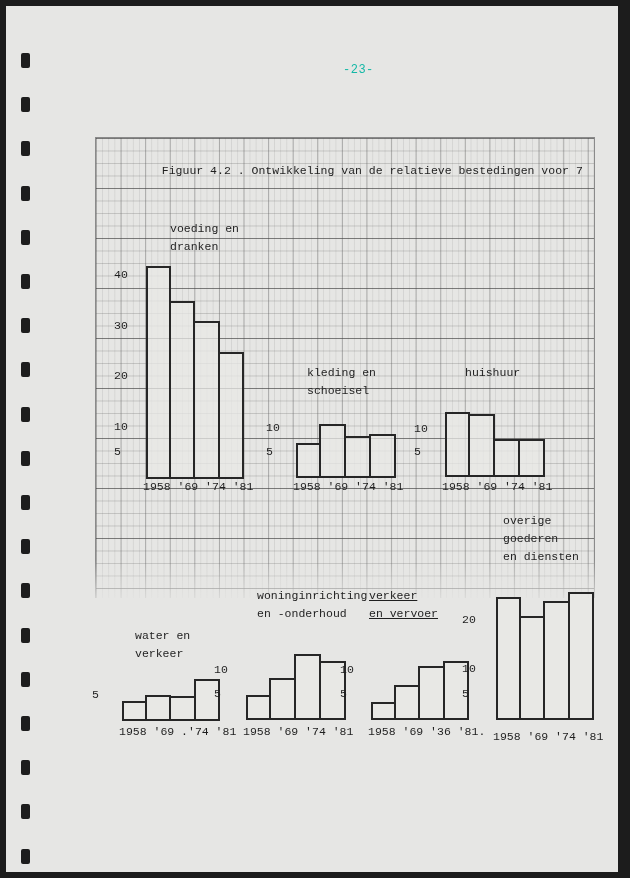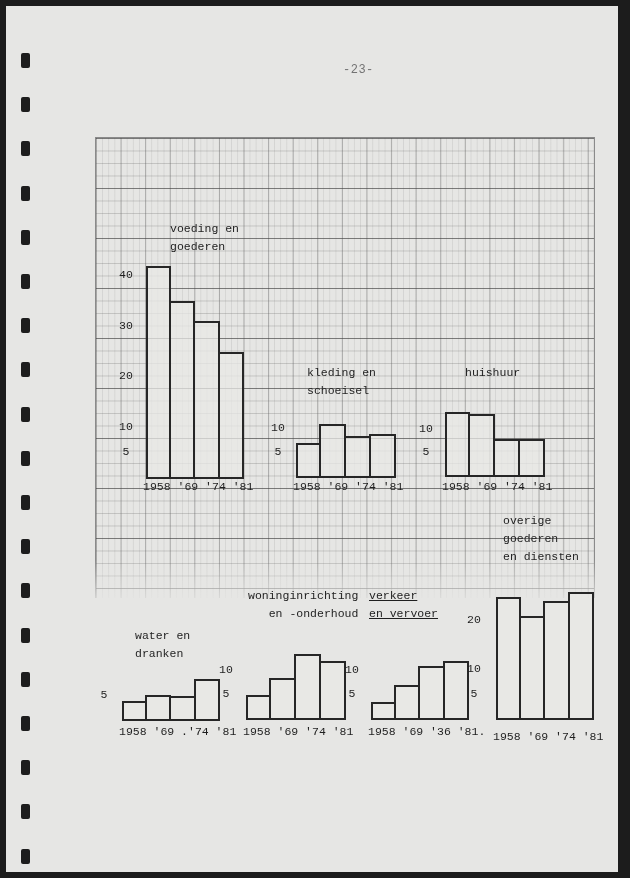--- a/index.html
+++ b/index.html
@@ -1,35 +1,35 @@
 <!DOCTYPE html>
 <html><head>
 <meta charset="utf-8">
 <style>
   html, body { margin:0; padding:0; }
   body { width:630px; height:878px; background:#1c1c1c; position:relative; overflow:hidden;
          font-family:"Liberation Mono","DejaVu Sans Mono",monospace; }
   .page { position:absolute; left:6px; top:6px; width:612px; height:866px; background:#e6e6e4; }
   .hole { position:absolute; left:21px; width:9px; height:15px; background:#1d1d1d; border-radius:2px; }
-  .pagenum { position:absolute; left:343px; top:63px; font-size:12px; color:#737373; letter-spacing:0.5px; }
+  .pagenum { position:absolute; left:343px; top:63px; font-size:12px; color:#14b8a6; letter-spacing:0.5px; }
   .grid { position:absolute; left:95px; top:137px; width:498px; height:460px;
     border-left:1px solid #8a8a8a; border-right:1px solid #8a8a8a; border-top:1px solid #8a8a8a;
     background-image:
       linear-gradient(to bottom, rgba(60,60,60,0.55) 1px, transparent 1px),
       linear-gradient(to bottom, rgba(90,90,90,0.25) 1px, transparent 1px),
       linear-gradient(to right, rgba(80,80,80,0.35) 1px, transparent 1px),
       linear-gradient(to right, rgba(110,110,110,0.15) 1px, transparent 1px);
     background-size: 100% 50px, 100% 12.5px, 24.6px 100%, 6.15px 100%;
   }
   .grid-fade { position:absolute; left:95px; top:560px; width:500px; height:140px;
     background: linear-gradient(to bottom, rgba(230,230,228,0) 0%, rgba(230,230,228,0.85) 30%, rgba(230,230,228,0.95) 100%); }
   .title { position:absolute; left:148px; top:144px; font-size:11.5px; color:#1f1f1f; line-height:18px; white-space:pre; }
   .title .l2 { padding-left:70px; display:block; }
   .label { position:absolute; font-size:11.5px; color:#1f1f1f; line-height:18px; white-space:pre; }
-  .tick { position:absolute; font-size:11.5px; color:#1f1f1f; text-align:center; width:24px; }
+  .tick { position:absolute; font-size:11.5px; color:#1f1f1f; text-align:left; width:24px; }
   .xlab { position:absolute; font-size:11.5px; color:#1f1f1f; white-space:pre; }
   .bar { position:absolute; border:2px solid #262626; box-sizing:border-box; background:rgba(232,232,230,0.75); }
 </style>
 </head>
 <body>
 
 <div class="page"></div>
 <div id="holes">
     <div class="hole" style="top: 53px;"></div>
     <div class="hole" style="top: 97.2px;"></div>
@@ -51,26 +51,27 @@
     <div class="hole" style="top: 804.4px;"></div>
     <div class="hole" style="top: 848.6px;"></div>
   </div>
 
 <div class="pagenum">-23-</div>
 
 <div class="grid"></div>
 <div class="grid-fade"></div>
 
 <div class="title">
+  <span>Figuur 4.2 . Ontwikkeling van de relatieve bestedingen voor 7</span>
 </div>
 
 <div id="panels">
     <div>
       <div class="label" style="left: 170px; top: 220px;">voeding en
-goederen</div>
+dranken</div>
       <div class="tick" style="left: 114px; top: 268px;">40</div>
       <div class="tick" style="left: 114px; top: 318.5px;">30</div>
       <div class="tick" style="left: 114px; top: 369px;">20</div>
       <div class="tick" style="left: 114px; top: 419.5px;">10</div>
       <div class="tick" style="left: 114px; top: 444.75px;">5</div>
       <div class="bar" title="voeding en dranken 1958: 42" style="left: 146px; width: 24.5px; top: 265.9px; height: 213.1px;"></div>
       <div class="bar" title="voeding en dranken '69: 35" style="left: 168.5px; width: 26.5px; top: 301.25px; height: 177.75px;"></div>
       <div class="bar" title="voeding en dranken '74: 31" style="left: 193px; width: 26.5px; top: 321.45px; height: 157.55px;"></div>
       <div class="bar" title="voeding en dranken '81: 25" style="left: 217.5px; width: 26.5px; top: 351.75px; height: 127.25px;"></div>
       <div class="xlab" style="left: 143px; top: 480px;">1958 '69 '74 '81</div>
@@ -91,30 +92,30 @@
       <div class="tick" style="left: 414px; top: 422px;">10</div>
       <div class="tick" style="left: 414px; top: 445px;">5</div>
       <div class="bar" title="huishuur 1958: 14" style="left: 445px; width: 25px; top: 411.6px; height: 65.4px;"></div>
       <div class="bar" title="huishuur '69: 13.5" style="left: 468px; width: 27px; top: 413.9px; height: 63.1px;"></div>
       <div class="bar" title="huishuur '74: 8" style="left: 493px; width: 27px; top: 439.2px; height: 37.8px;"></div>
       <div class="bar" title="huishuur '81: 8" style="left: 518px; width: 27px; top: 439.2px; height: 37.8px;"></div>
       <div class="xlab" style="left: 442px; top: 480px;">1958 '69 '74 '81</div>
     </div>
     <div>
       <div class="label" style="left: 135px; top: 627px;">water en
-dranken</div>
+verkeer</div>
       <div class="tick" style="left: 92px; top: 688px;">5</div>
       <div class="bar" title="water en energie 1958: 4" style="left: 122px; width: 24.5px; top: 700.8px; height: 20.2px;"></div>
       <div class="bar" title="water en energie '69: 5.3" style="left: 144.5px; width: 26.5px; top: 694.56px; height: 26.44px;"></div>
       <div class="bar" title="water en energie '74: 5" style="left: 169px; width: 26.5px; top: 696px; height: 25px;"></div>
       <div class="bar" title="water en energie '81: 8.5" style="left: 193.5px; width: 26.5px; top: 679.2px; height: 41.8px;"></div>
       <div class="xlab" style="left: 119px; top: 725px; font-family: Liberation Mono, monospace;">1958 '69 .'74 '81</div>
     </div>
     <div>
-      <div class="label" style="left: 248px; top: 587px; text-align: right;">woninginrichting
+      <div class="label" style="left: 257px; top: 587px;">woninginrichting
 en -onderhoud</div>
       <div class="tick" style="left: 214px; top: 663px;">10</div>
       <div class="tick" style="left: 214px; top: 687px;">5</div>
       <div class="bar" title="woninginrichting en -onderhoud 1958: 5" style="left: 246px; width: 25px; top: 695px; height: 25px;"></div>
       <div class="bar" title="woninginrichting en -onderhoud '69: 8.5" style="left: 269px; width: 27px; top: 678.2px; height: 41.8px;"></div>
       <div class="bar" title="woninginrichting en -onderhoud '74: 13.5" style="left: 294px; width: 27px; top: 654.2px; height: 65.8px;"></div>
       <div class="bar" title="woninginrichting en -onderhoud '81: 12" style="left: 319px; width: 27px; top: 661.4px; height: 58.6px;"></div>
       <div class="xlab" style="left: 243px; top: 725px;">1958 '69 '74 '81</div>
     </div>
     <div>

